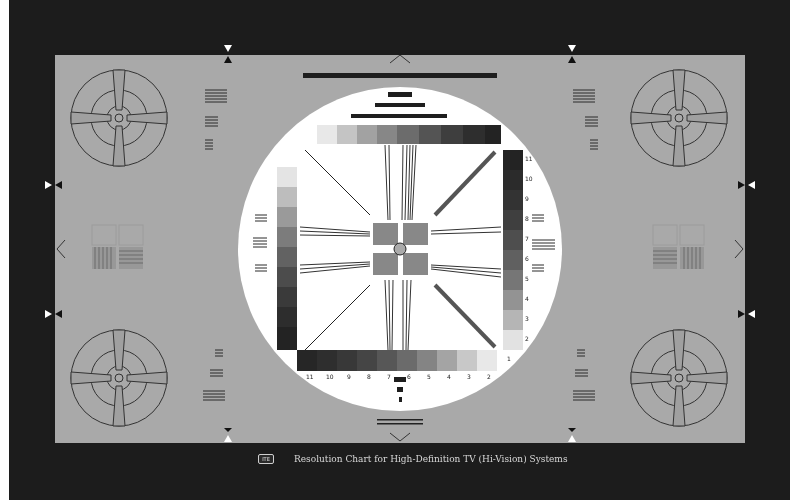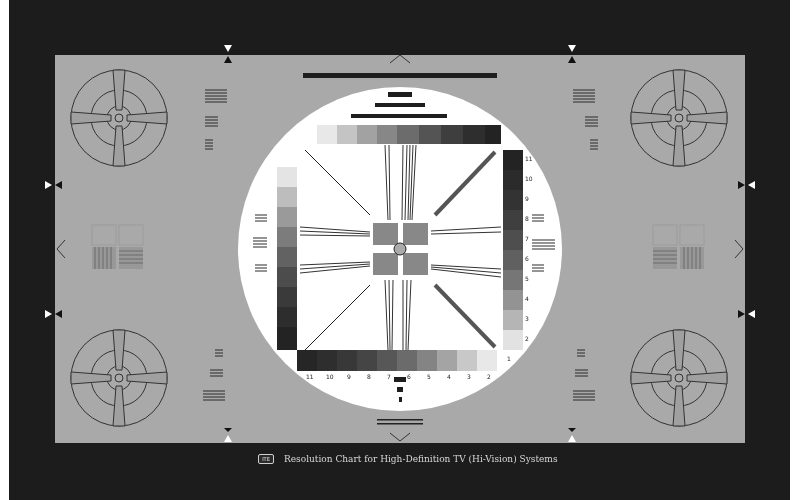--- a/index.html
+++ b/index.html
@@ -1,20 +1,20 @@
 <!DOCTYPE html>
 <html><head>
 <meta charset="utf-8">
 <style>
   html,body{margin:0;padding:0;}
   body{width:800px;height:500px;background:#ffffff;position:relative;overflow:hidden;font-family:"DejaVu Serif",serif;}
   .frame{position:absolute;left:9px;top:0;width:781px;height:500px;background:#1c1c1c;}
   .chart{position:absolute;left:55px;top:55px;width:690px;height:388px;background:#a9a9a9;}
   svg{position:absolute;left:0;top:0;}
-  .caption{position:absolute;top:451px;left:258px;height:16px;display:flex;align-items:center;gap:10px;color:#d8d8d8;font-size:9px;}
+  .caption{position:absolute;top:451px;left:258px;height:16px;display:flex;align-items:center;gap:20px;color:#d8d8d8;font-size:9px;}
   .logo{display:inline-block;width:14px;height:8px;border:1px solid #cfcfcf;border-radius:2px;font-size:5px;line-height:8px;text-align:center;color:#e0e0e0;background:#2a2a2a;font-family:"DejaVu Sans",sans-serif;}
   .lbl{position:absolute;font-size:6px;color:#222;font-family:"DejaVu Sans",sans-serif;}
 </style>
 </head>
 <body>
 
 <div class="frame"></div>
 
 <div class="chart">
   <svg width="690" height="388" viewBox="0 0 690 388">

